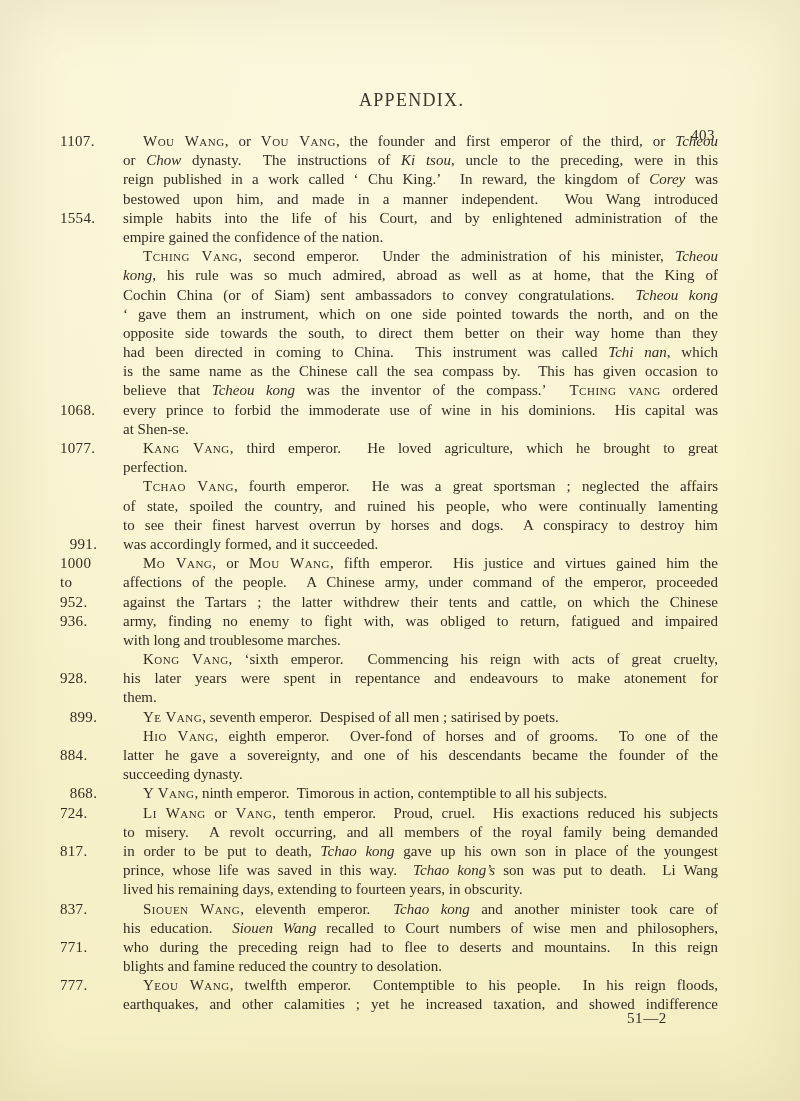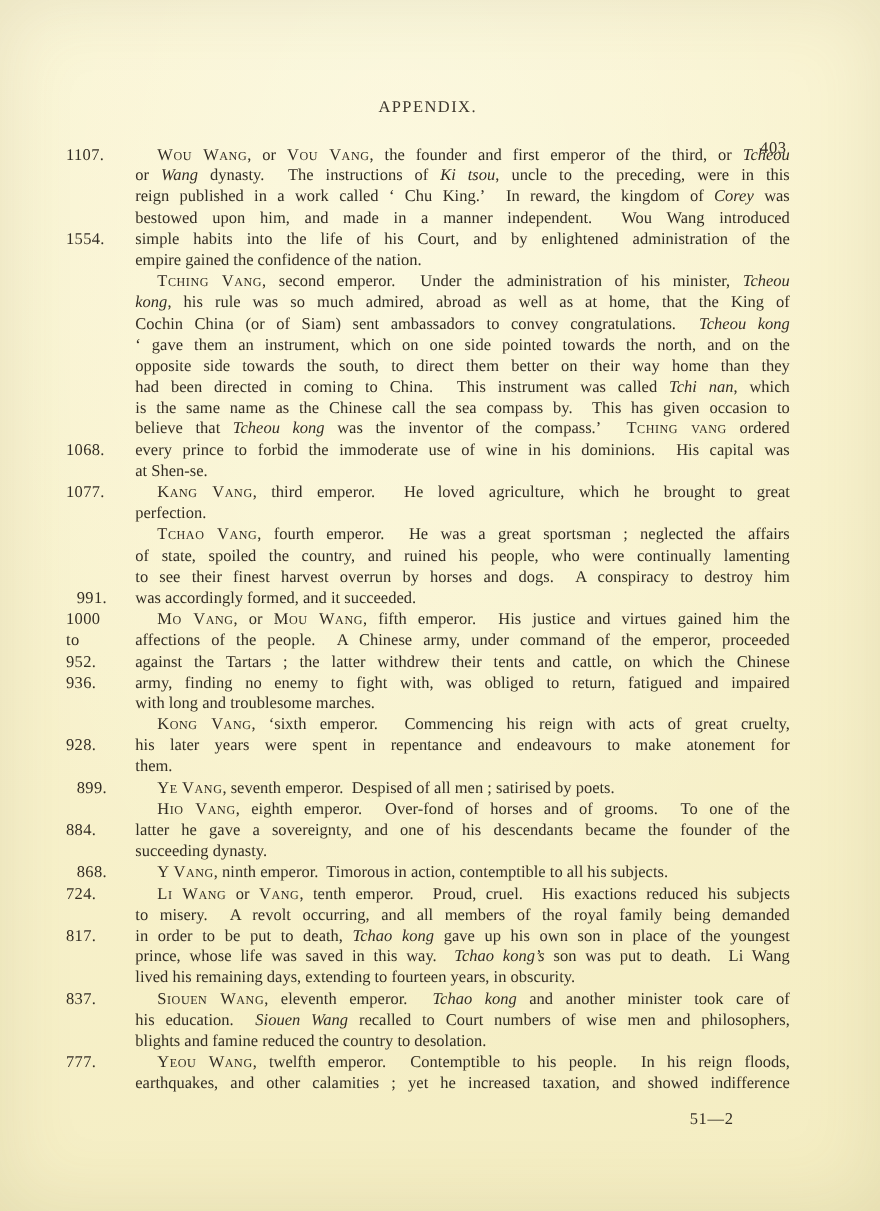--- a/index.html
+++ b/index.html
@@ -8,22 +8,22 @@
     width:800px; height:1101px;
     overflow:hidden;
     background:
       radial-gradient(ellipse at 45% 22%, rgba(255,255,242,0.40), rgba(255,255,242,0) 62%),
       linear-gradient(168deg, #faf5d6 0%, #f8f2cd 48%, #f4edc2 100%);
     box-shadow: inset 0 0 70px rgba(125,112,58,0.14);
     font-family:"Liberation Serif", serif;
     color:#332d24;
   }
   .header-title {
-    position:absolute; top:90px; left:344px;
-    font-size:15px; letter-spacing:1.3px; color:#3c362c;text-align:center;
+    position:absolute; top:90px; left:359px;
+    font-size:18px; letter-spacing:1.3px; color:#3c362c;text-align:center;
   }
   .page-number {
     position:absolute; top:87px; left:691px;
     font-size:15px; letter-spacing:0.5px;margin-top:40px;
   }
   .body-block {
     position:absolute; left:123px; top:132px; width:595px;
     font-size:15px;
   }
   .line {
@@ -46,21 +46,21 @@
   }
 </style>
 </head>
 <body>
 
 <div class="page">
   <div class="header-title">APPENDIX.</div>
   <div class="page-number">403</div>
   <div class="body-block">
       <div class="line just ind"><span class="margin">1107.</span><span class="sc">Wou Wang</span><span class="p">, or </span><span class="sc">Vou Vang</span><span class="p">, the founder and first emperor of the third, or </span><span class="i">Tcheou</span></div>
-      <div class="line just"><span class="p">or </span><span class="i">Wang</span><span class="p"> dynasty.&nbsp; The instructions of </span><span class="i">Ki tsou</span><span class="p">, uncle to the preceding, were in this</span></div>
+      <div class="line just"><span class="p">or </span><span class="i">Chow</span><span class="p"> dynasty.&nbsp; The instructions of </span><span class="i">Ki tsou</span><span class="p">, uncle to the preceding, were in this</span></div>
       <div class="line just"><span class="p">reign published in a work called ‘ Chu King.’&nbsp; In reward, the kingdom of </span><span class="i">Corey</span><span class="p"> was</span></div>
       <div class="line just"><span class="p">bestowed upon him, and made in a manner independent.&nbsp; Wou Wang introduced</span></div>
       <div class="line just"><span class="margin">1554.</span><span class="p">simple habits into the life of his Court, and by enlightened administration of the</span></div>
       <div class="line"><span class="p">empire gained the confidence of the nation.</span></div>
       <div class="line just ind"><span class="sc">Tching Vang</span><span class="p">, second emperor.&nbsp; Under the administration of his minister, </span><span class="i">Tcheou</span></div>
       <div class="line just"><span class="i">kong</span><span class="p">, his rule was so much admired, abroad as well as at home, that the King of</span></div>
       <div class="line just"><span class="p">Cochin China (or of Siam) sent ambassadors to convey congratulations.&nbsp; </span><span class="i">Tcheou kong</span></div>
       <div class="line just"><span class="p">‘ gave them an instrument, which on one side pointed towards the north, and on the</span></div>
       <div class="line just"><span class="p">opposite side towards the south, to direct them better on their way home than they</span></div>
       <div class="line just"><span class="p">had been directed in coming to China.&nbsp; This instrument was called </span><span class="i">Tchi nan</span><span class="p">, which</span></div>
@@ -87,18 +87,19 @@
       <div class="line just"><span class="margin">884.</span><span class="p">latter he gave a sovereignty, and one of his descendants became the founder of the</span></div>
       <div class="line"><span class="p">succeeding dynasty.</span></div>
       <div class="line ind"><span class="margin">868.</span><span class="sc">Y Vang</span><span class="p">, ninth emperor.&nbsp; Timorous in action, contemptible to all his subjects.</span></div>
       <div class="line just ind"><span class="margin">724.</span><span class="sc">Li Wang</span><span class="p"> or </span><span class="sc">Vang</span><span class="p">, tenth emperor.&nbsp; Proud, cruel.&nbsp; His exactions reduced his subjects</span></div>
       <div class="line just"><span class="p">to misery.&nbsp; A revolt occurring, and all members of the royal family being demanded</span></div>
       <div class="line just"><span class="margin">817.</span><span class="p">in order to be put to death, </span><span class="i">Tchao kong</span><span class="p"> gave up his own son in place of the youngest</span></div>
       <div class="line just"><span class="p">prince, whose life was saved in this way.&nbsp; </span><span class="i">Tchao kong’s</span><span class="p"> son was put to death.&nbsp; Li Wang</span></div>
       <div class="line"><span class="p">lived his remaining days, extending to fourteen years, in obscurity.</span></div>
       <div class="line just ind"><span class="margin">837.</span><span class="sc">Siouen Wang</span><span class="p">, eleventh emperor.&nbsp; </span><span class="i">Tchao kong</span><span class="p"> and another minister took care of</span></div>
       <div class="line just"><span class="p">his education.&nbsp; </span><span class="i">Siouen Wang</span><span class="p"> recalled to Court numbers of wise men and philosophers,</span></div>
+      <div class="line just"><span class="margin">771.</span><span class="p">who during the preceding reign had to flee to deserts and mountains.&nbsp; In this reign</span></div>
       <div class="line"><span class="p">blights and famine reduced the country to desolation.</span></div>
       <div class="line just ind"><span class="margin">777.</span><span class="sc">Yeou Wang</span><span class="p">, twelfth emperor.&nbsp; Contemptible to his people.&nbsp; In his reign floods,</span></div>
       <div class="line just"><span class="p">earthquakes, and other calamities ; yet he increased taxation, and showed indifference</span></div>
     </div>
   <div class="footer-sig">51—2</div>
 </div>
 
 </body></html>

